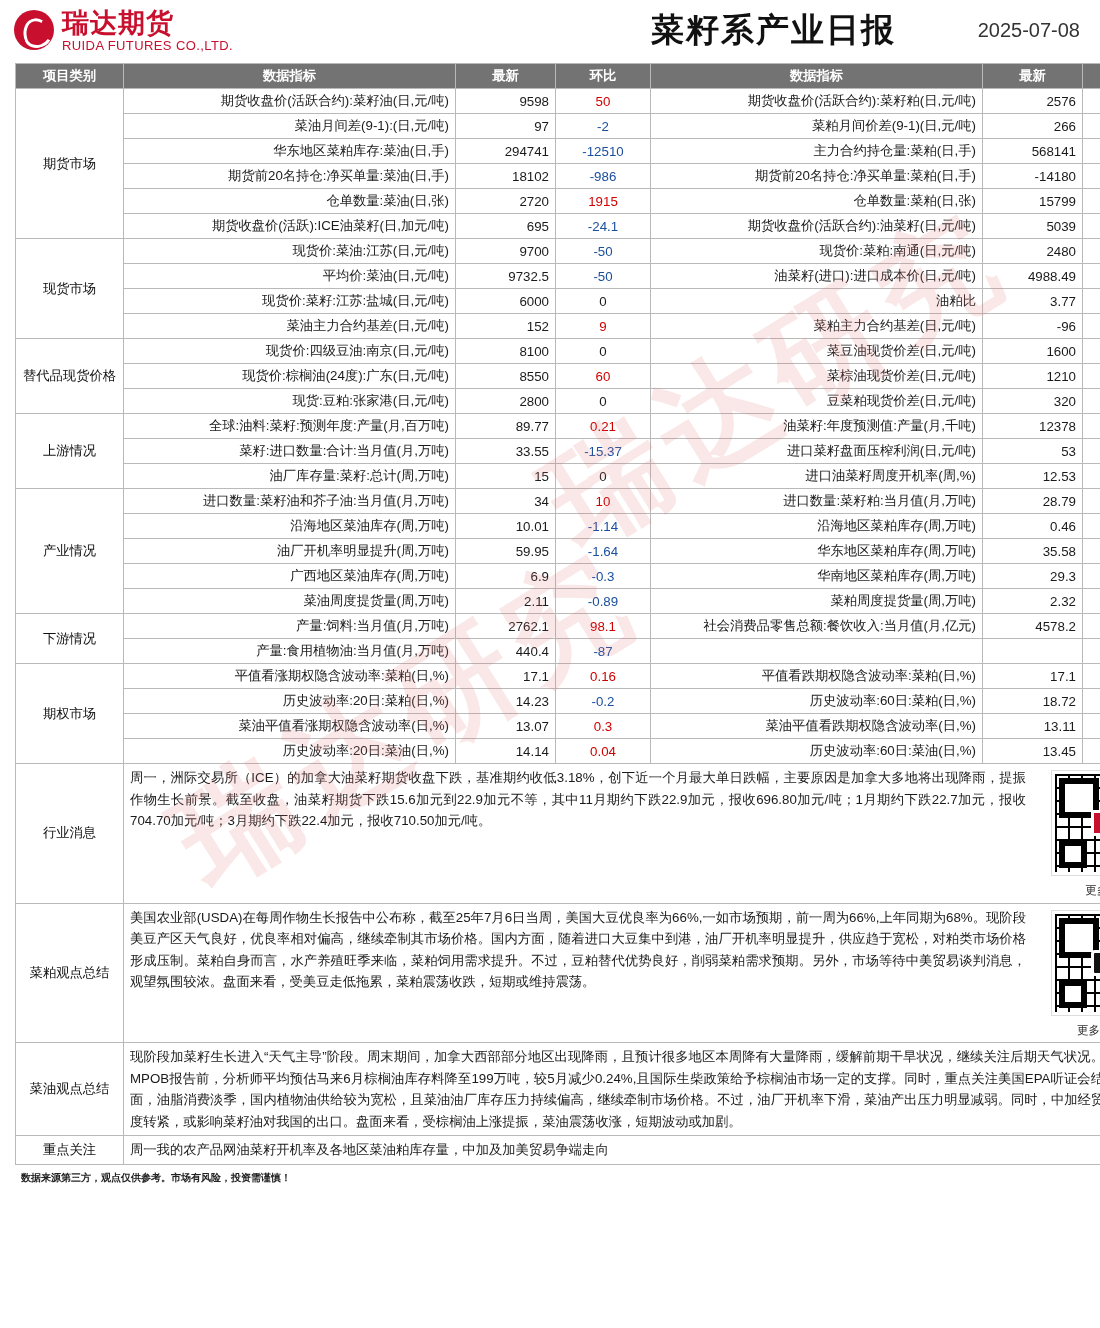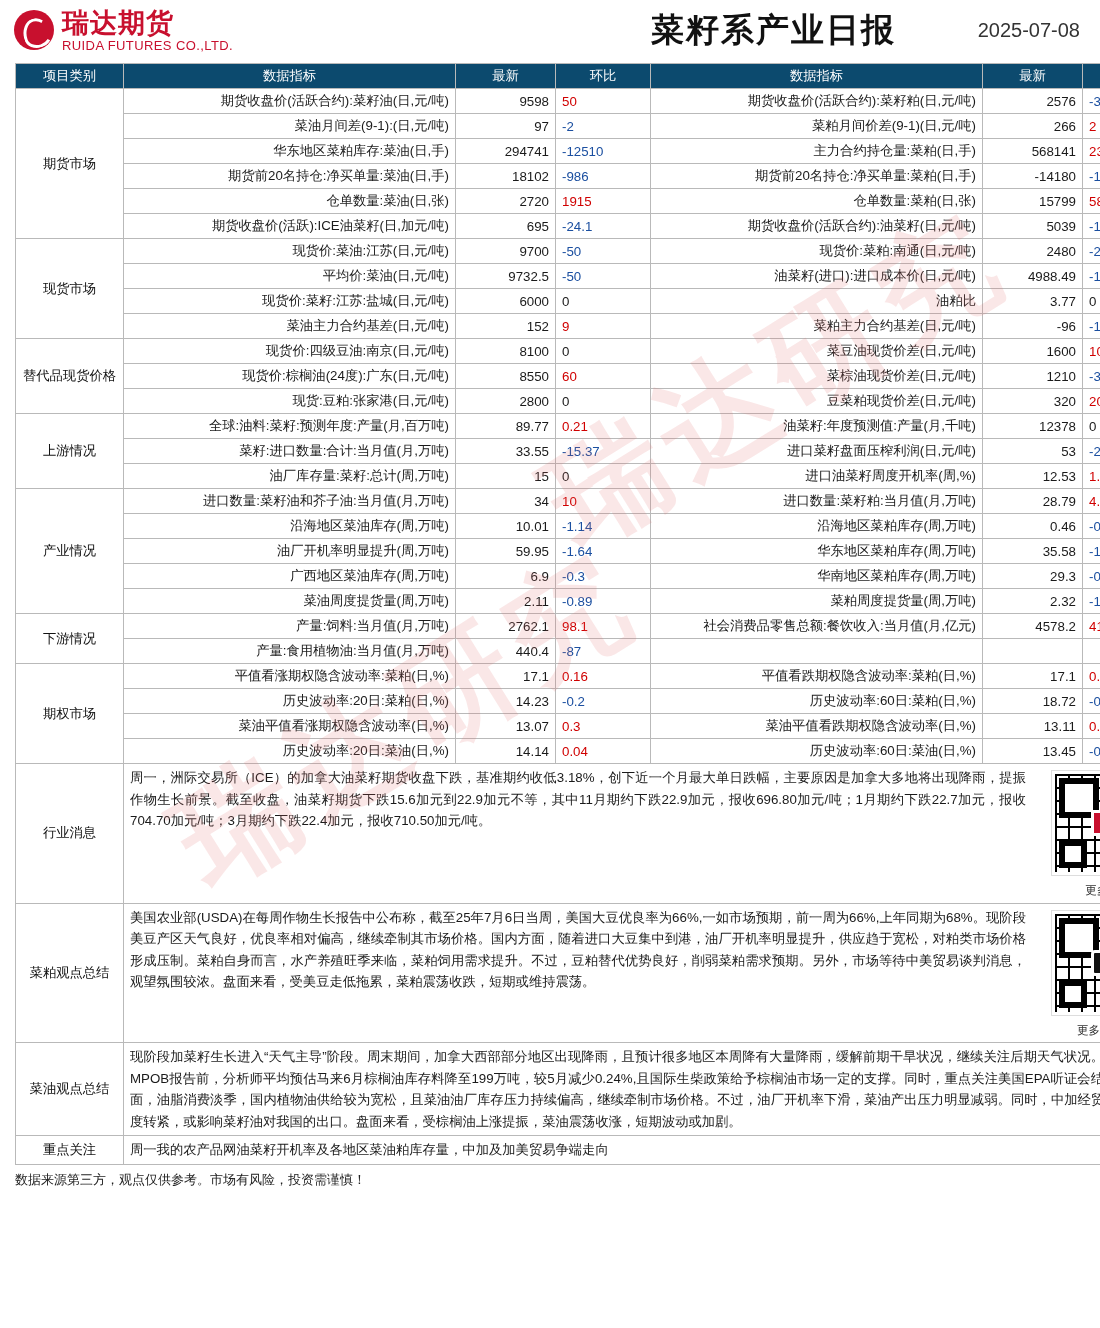--- a/index.html
+++ b/index.html
@@ -85,40 +85,40 @@
     margin: 0 15px;
     table-layout: fixed;
   }
   table.main th, table.main td {
     border: 1px solid #b9b9b9;
     font-size: 13.3px;
     padding: 3px 6px;
     vertical-align: middle;
   }
   thead th {
-    background: #0c4a6e;
+    background: #737373;
     color: #ffffff;
-    font-weight: normal;
+    font-weight: bold;
     text-align: center;
     font-size: 14.5px;
     padding: 6px 4px;
     border-color: #1f4e9c;
   }
   .col-cat   { width: 108px; }
   .col-ind   { width: 332px; }
   .col-val   { width: 100px; }
   .col-chg   { width: 95px; }
   td.cat {
     text-align: center;
     font-size: 14.5px;
     color: #111;
   }
   td.ind { text-align: right; }
   td.val { text-align: right; padding-right: 10px; }
-  td.chg { text-align: left; padding-right: 10px; }
+  td.chg { text-align: center; padding-right: 10px; }
   .up   { color: #d00000; }
   .down { color: #1b4fa0; }
   .flat { color: #1a1a1a; }
   
   td.news {
     text-align: justify;
     line-height: 1.62;
     font-size: 13.6px;
     padding: 8px 10px;
   }
@@ -172,23 +172,24 @@
     margin-top: 6px;
     text-align: right;
     padding-right: 2px;
   }
   td.focus {
     font-size: 13.6px;
     padding: 8px 10px;
     line-height: 1.6;
   }
   .footnote {
-    font-size: 13px;
+    font-size: 10px;
     color: #222;
-    margin: 6px 15px 10px 15px;
+    margin: 6px 15px 10px 21px;
+    font-weight: bold;
   }
   
   .watermark {
     position: absolute;
     left: 0; top: 0;
     width: 1100px; height: 1328px;
     pointer-events: none;
     z-index: 5;
     overflow: hidden;
   }

